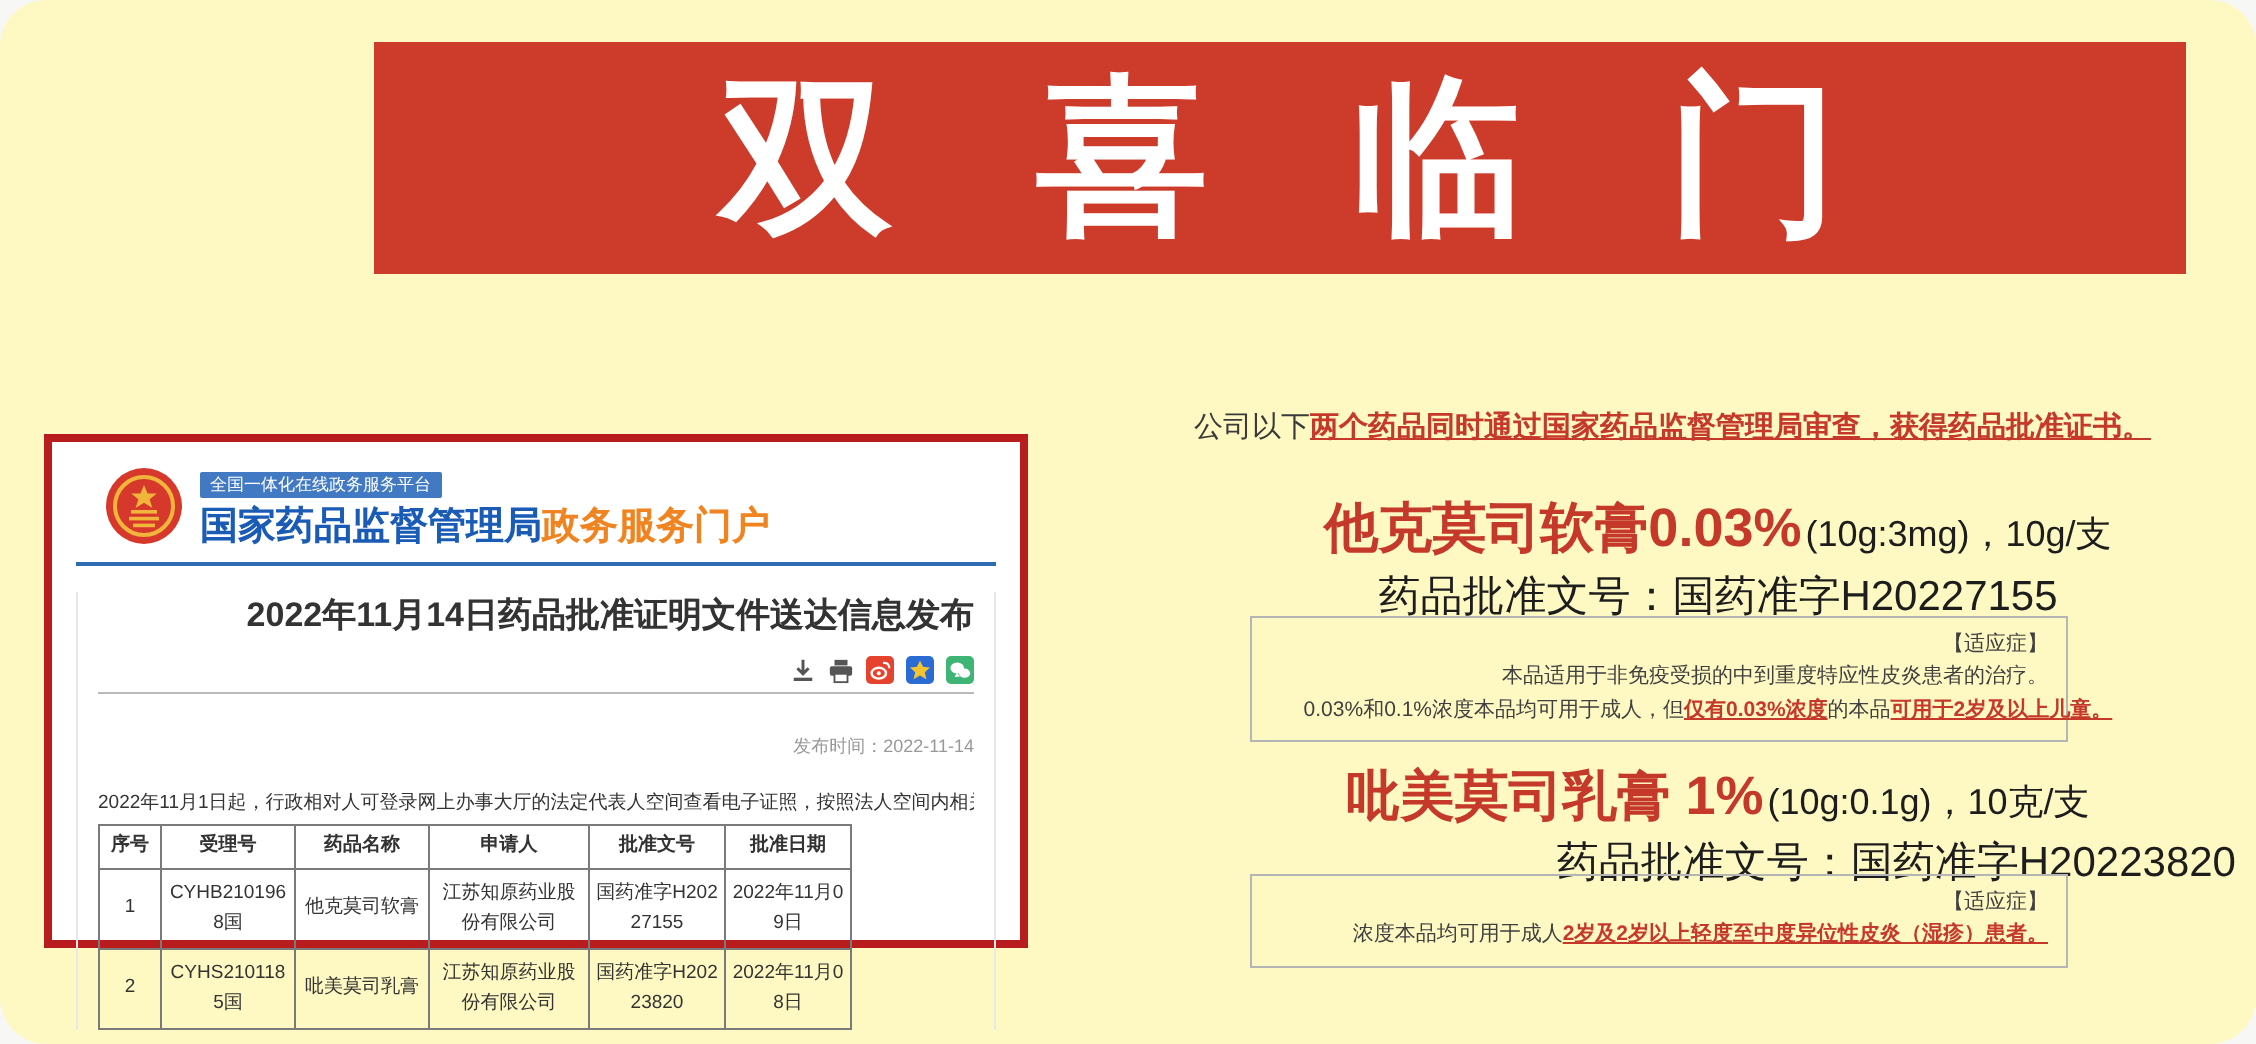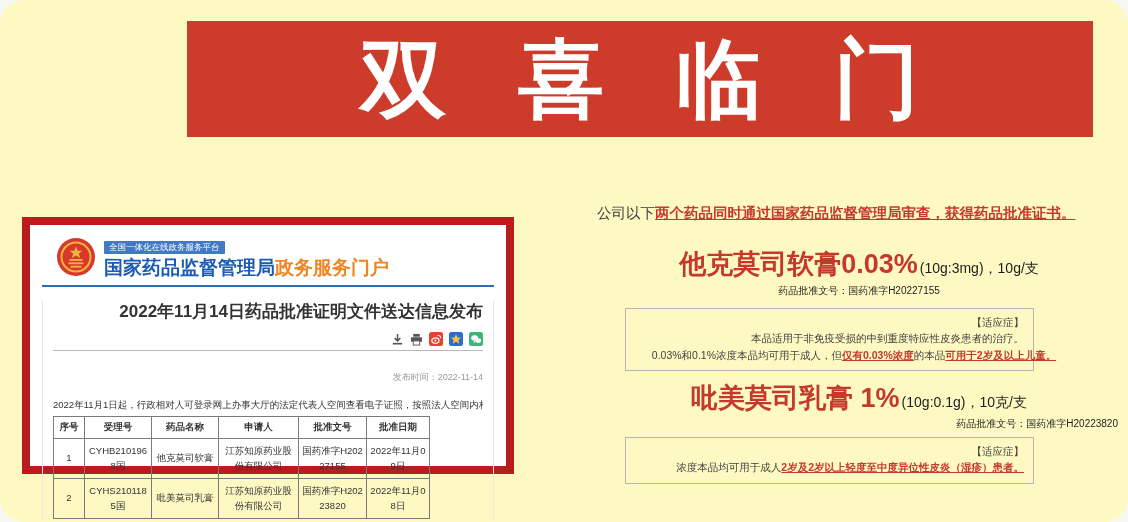--- a/index.html
+++ b/index.html
@@ -7,21 +7,21 @@
   .stage { position:relative; width:1128px; height:522px; background:#fef9c3; overflow:hidden;border-radius:23px; }
 
   
   .banner { position:absolute; left:187px; top:21px; width:906px; height:116px;
             background:#cd3b2a; display:flex; align-items:center; justify-content:center; }
   .banner-title { color:#ffffff; font-size:86px; font-weight:800; letter-spacing:24px;
                   text-indent:24px; white-space:nowrap; line-height:1; }
 
   
   .portal { position:absolute; left:22px; top:217px; width:492px; height:257px;
-            background:#ffffff; border:8px solid #b91c1c; box-sizing:border-box; }
+            background:#ffffff; border:4px solid #b91c1c; box-sizing:border-box; }
   .portal-inner { position:absolute; left:12px; right:12px; top:8px; bottom:8px; }
 
   .portal-header { position:relative; height:48px; }
   .emblem { position:absolute; left:14px; top:4px; width:40px; height:40px; }
   .brand { position:absolute; left:62px; top:3px; }
   .brand-badge { display:inline-block; background:#4179c3; color:#ffffff; font-size:8.5px;
                  padding:2px 5px; line-height:1; border-radius:1px; }
   .brand-line { margin-top:3px; font-size:19px; font-weight:bold; white-space:nowrap; line-height:1.2; }
   .org-name { color:#1a5bb5; }
   .portal-name { color:#ef8420; }
@@ -51,24 +51,24 @@
   .approval-table td { height:35px; }
 
   
   .intro { position:absolute; left:597px; top:204px; font-size:14.5px; color:#3a3a3a; white-space:nowrap; }
   .intro .seg-red { color:#c5392b; font-weight:bold; }
 
   .drug-title { position:absolute; left:600px; width:518px; text-align:center; white-space:nowrap; }
   .drug-title-1 { top:246px; }
   .drug-title-2 { top:380px; }
   .drug-name { font-size:27px; font-weight:bold; color:#c5392b; }
-  .drug-spec { font-size:14px; color:#1d1d1d; margin-left:2px; }
+  .drug-spec { font-size:18px; color:#1d1d1d; margin-left:2px; }
 
   .approval-line { position:absolute; left:600px; width:518px; text-align:center;
-                   font-size:10px; color:#1d1d1d; white-space:nowrap; }
+                   font-size:21px; color:#1d1d1d; white-space:nowrap; }
   .approval-line-1 { top:284px; }
   .approval-line-2 { top:417px;text-align:right; }
 
   .indication-box { position:absolute; left:625px; width:409px; box-sizing:border-box;
                     border:1px solid #b5b5b5; padding:5px 9px 7px; text-align:right;
                     font-size:10.5px; color:#404040; line-height:1.55; }
   .indication-box-1 { top:308px; }
   .indication-box-2 { top:437px; }
   .ind-label { font-size:10.5px; color:#404040; }
   .ind-line { padding-left:1.6em; white-space:nowrap; }

